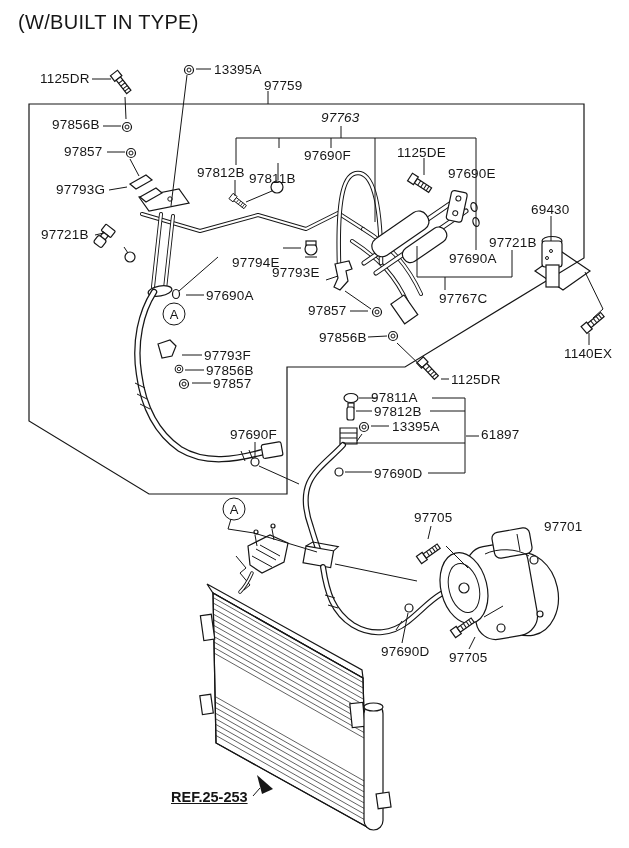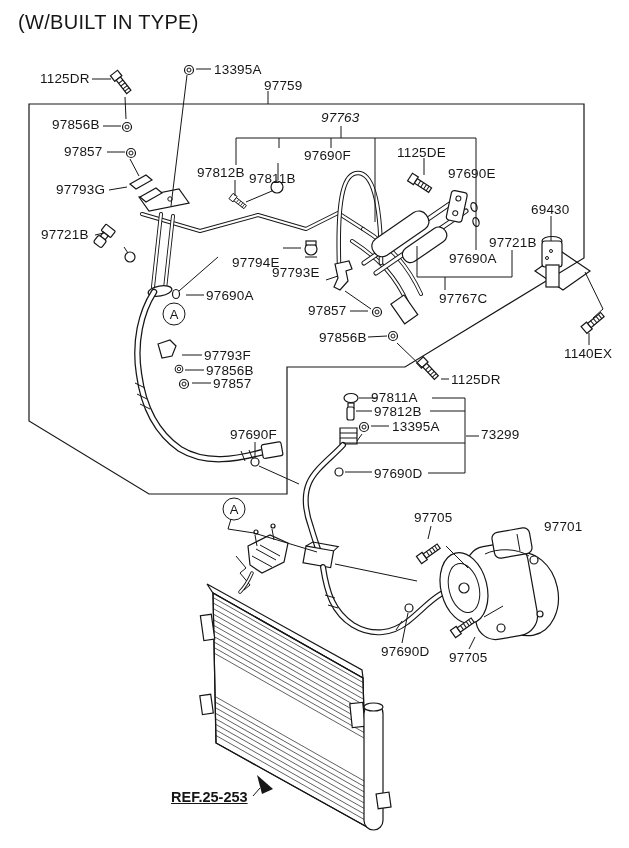--- a/index.html
+++ b/index.html
@@ -227,21 +227,21 @@
       <div class="part-label" style="left: 319px; top: 331px;">97856B</div>
       <div class="part-label" style="left: 564px; top: 347px;">1140EX</div>
       <div class="part-label" style="left: 204px; top: 349px;">97793F</div>
       <div class="part-label" style="left: 206px; top: 364px;">97856B</div>
       <div class="part-label" style="left: 451px; top: 373px;">1125DR</div>
       <div class="part-label" style="left: 213px; top: 377px;">97857</div>
       <div class="part-label" style="left: 371px; top: 391px;">97811A</div>
       <div class="part-label" style="left: 374px; top: 405px;">97812B</div>
       <div class="part-label" style="left: 392px; top: 420px;">13395A</div>
       <div class="part-label" style="left: 230px; top: 428px;">97690F</div>
-      <div class="part-label" style="left: 481px; top: 428px;">73299</div>
+      <div class="part-label" style="left: 481px; top: 428px;">61897</div>
       <div class="part-label" style="left: 374px; top: 467px;">97690D</div>
       <div class="part-label" style="left: 414px; top: 511px;">97705</div>
       <div class="part-label" style="left: 496px; top: 520px; margin-left: 48px;">97701</div>
       <div class="part-label" style="left: 381px; top: 645px;">97690D</div>
       <div class="part-label" style="left: 449px; top: 651px;">97705</div>
     </div>
 
   <div class="label-layer">
       <div class="marker" style="left: 174px; top: 314px;">A</div>
       <div class="marker" style="left: 234px; top: 509px;">A</div>

